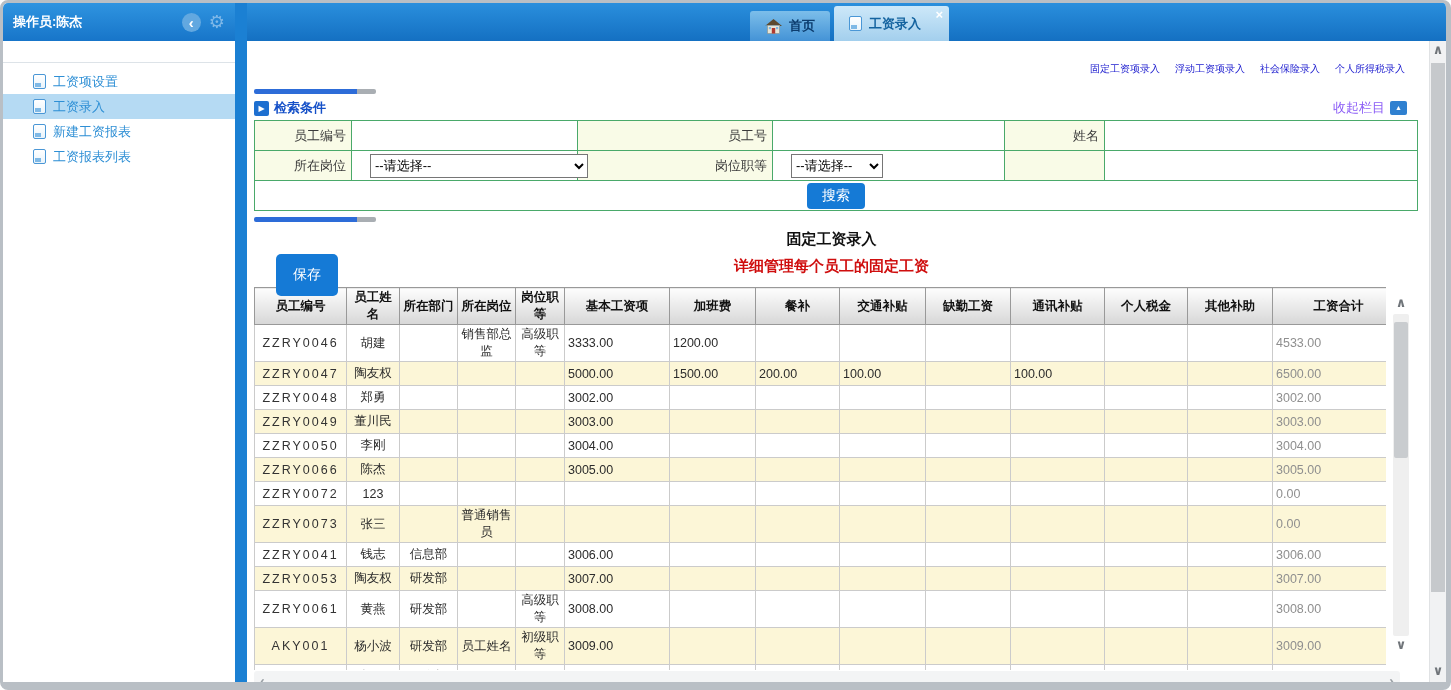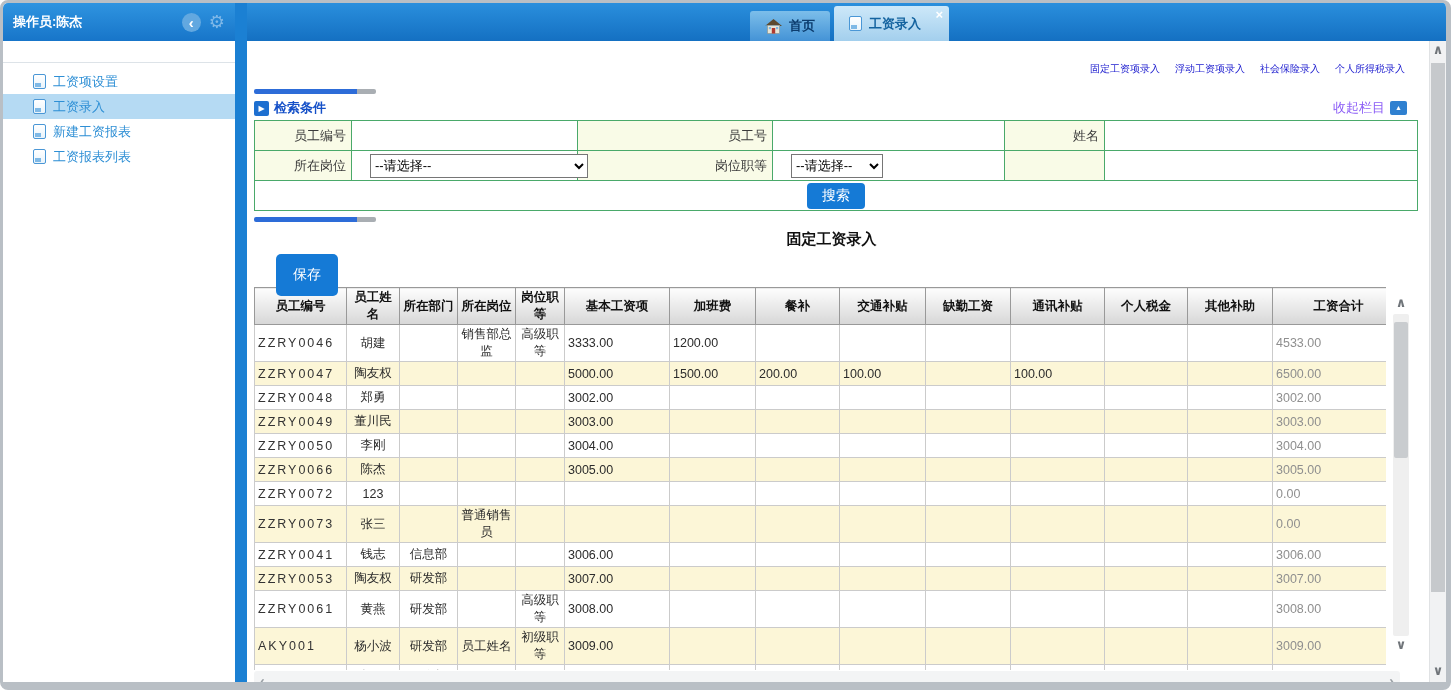--- a/index.html
+++ b/index.html
@@ -144,21 +144,21 @@
     background: linear-gradient(#fdfdfd, #d7d7d7);
     border: 1px solid #999; font-size: 12.5px; font-weight: bold; color: #111;
     height: 31px; padding: 1px 2px;
   }
   .data-table td {
     border: 1px solid #cbcbcb; font-size: 12.5px; color: #2c2c2c;
     height: 24px; padding: 1px 3px; background: #fff; vertical-align: middle;
     overflow: hidden; word-break: break-all;
   }
   .data-table tr.alt td { background: #fcf6d7; }
-  td.cell-code { text-align: left; letter-spacing: 2px; color: #333; }
+  td.cell-code { text-align: center; letter-spacing: 2px; color: #333; }
   td.cell-center { text-align: center; }
   td.cell-num { text-align: left; }
   td.cell-total { color: #8f8f8f; }
   
   .v-scroll {
     width: 16px; margin-left: 7px; margin-top: 7px; height: 362px;
     display: flex; flex-direction: column; align-items: stretch;
   }
   .v-scroll .arr, .h-scroll .arr, .outer-scroll .arr {
     color: #6f7479; font-size: 13px; font-weight: bold; text-align: center; line-height: 18px;
@@ -296,20 +296,21 @@
 
         <div class="pbar" style="margin-top:6px">
           <span class="p-blue"></span>
           <span class="p-gray"></span>
         </div>
 
         <div class="page-title">固定工资录入</div>
 
         <div class="actions-row">
           <button class="btn-blue save-btn">保存</button>
+          <div class="notice">详细管理每个员工的固定工资</div>
         </div>
 
         <div class="table-zone">
           <div class="table-wrap">
             <table class="data-table" id="salary-table">
               <colgroup id="salary-cols">
                   <col style="width: 92px;">
                   <col style="width: 53px;">
                   <col style="width: 58px;">
                   <col style="width: 58px;">

